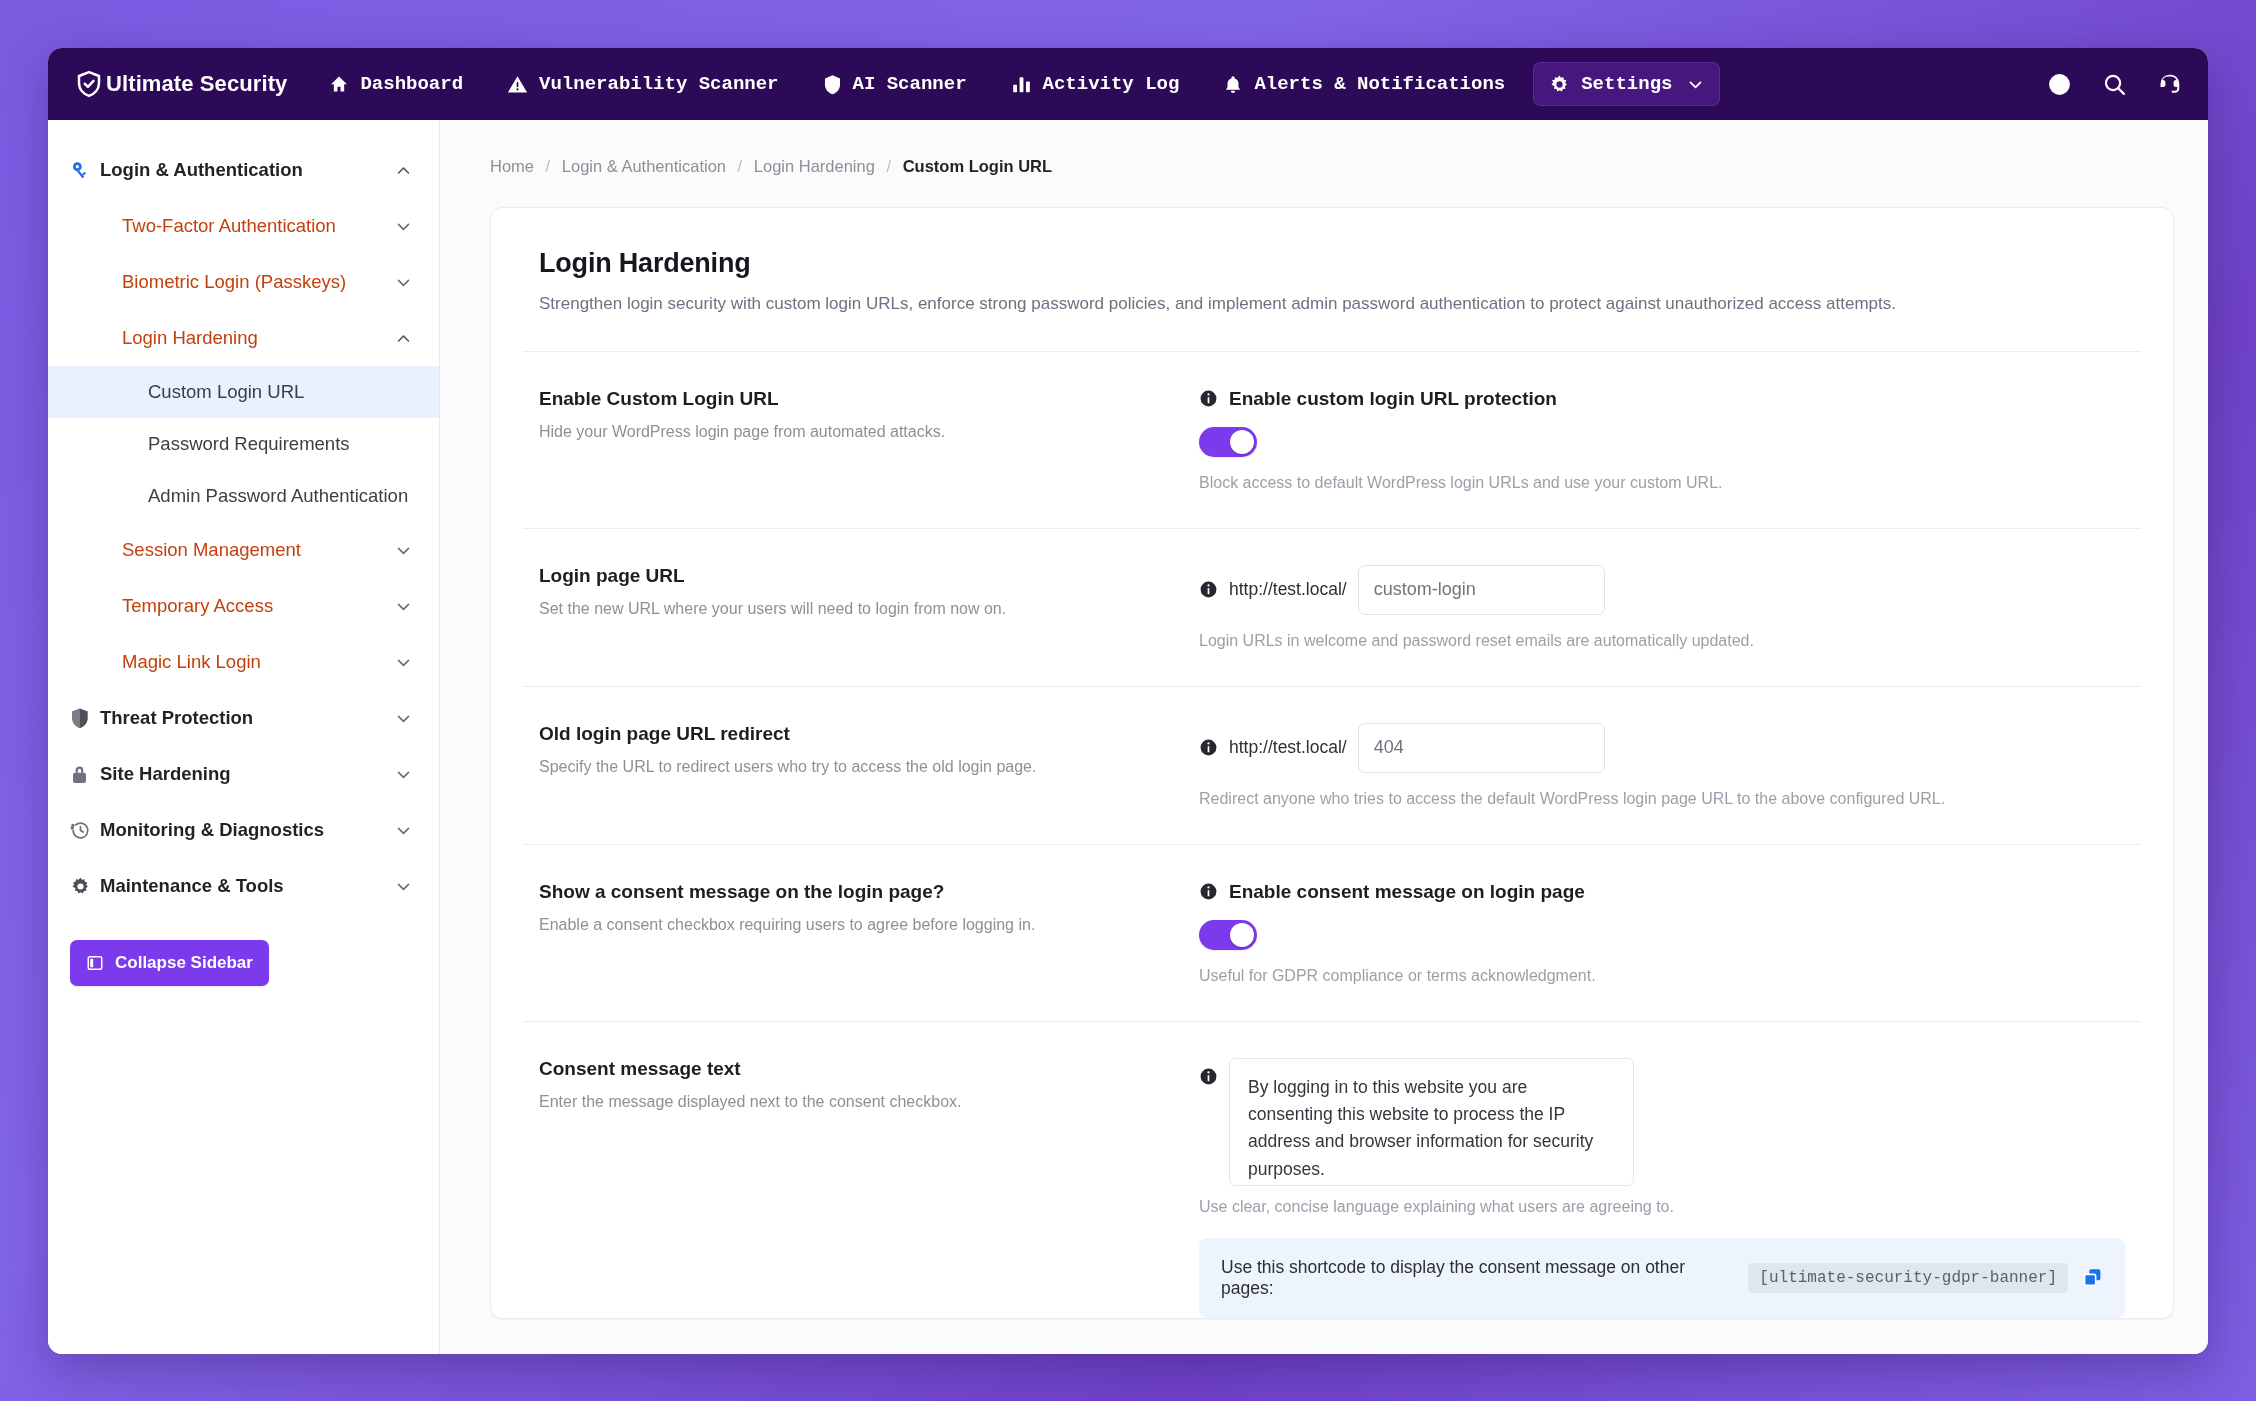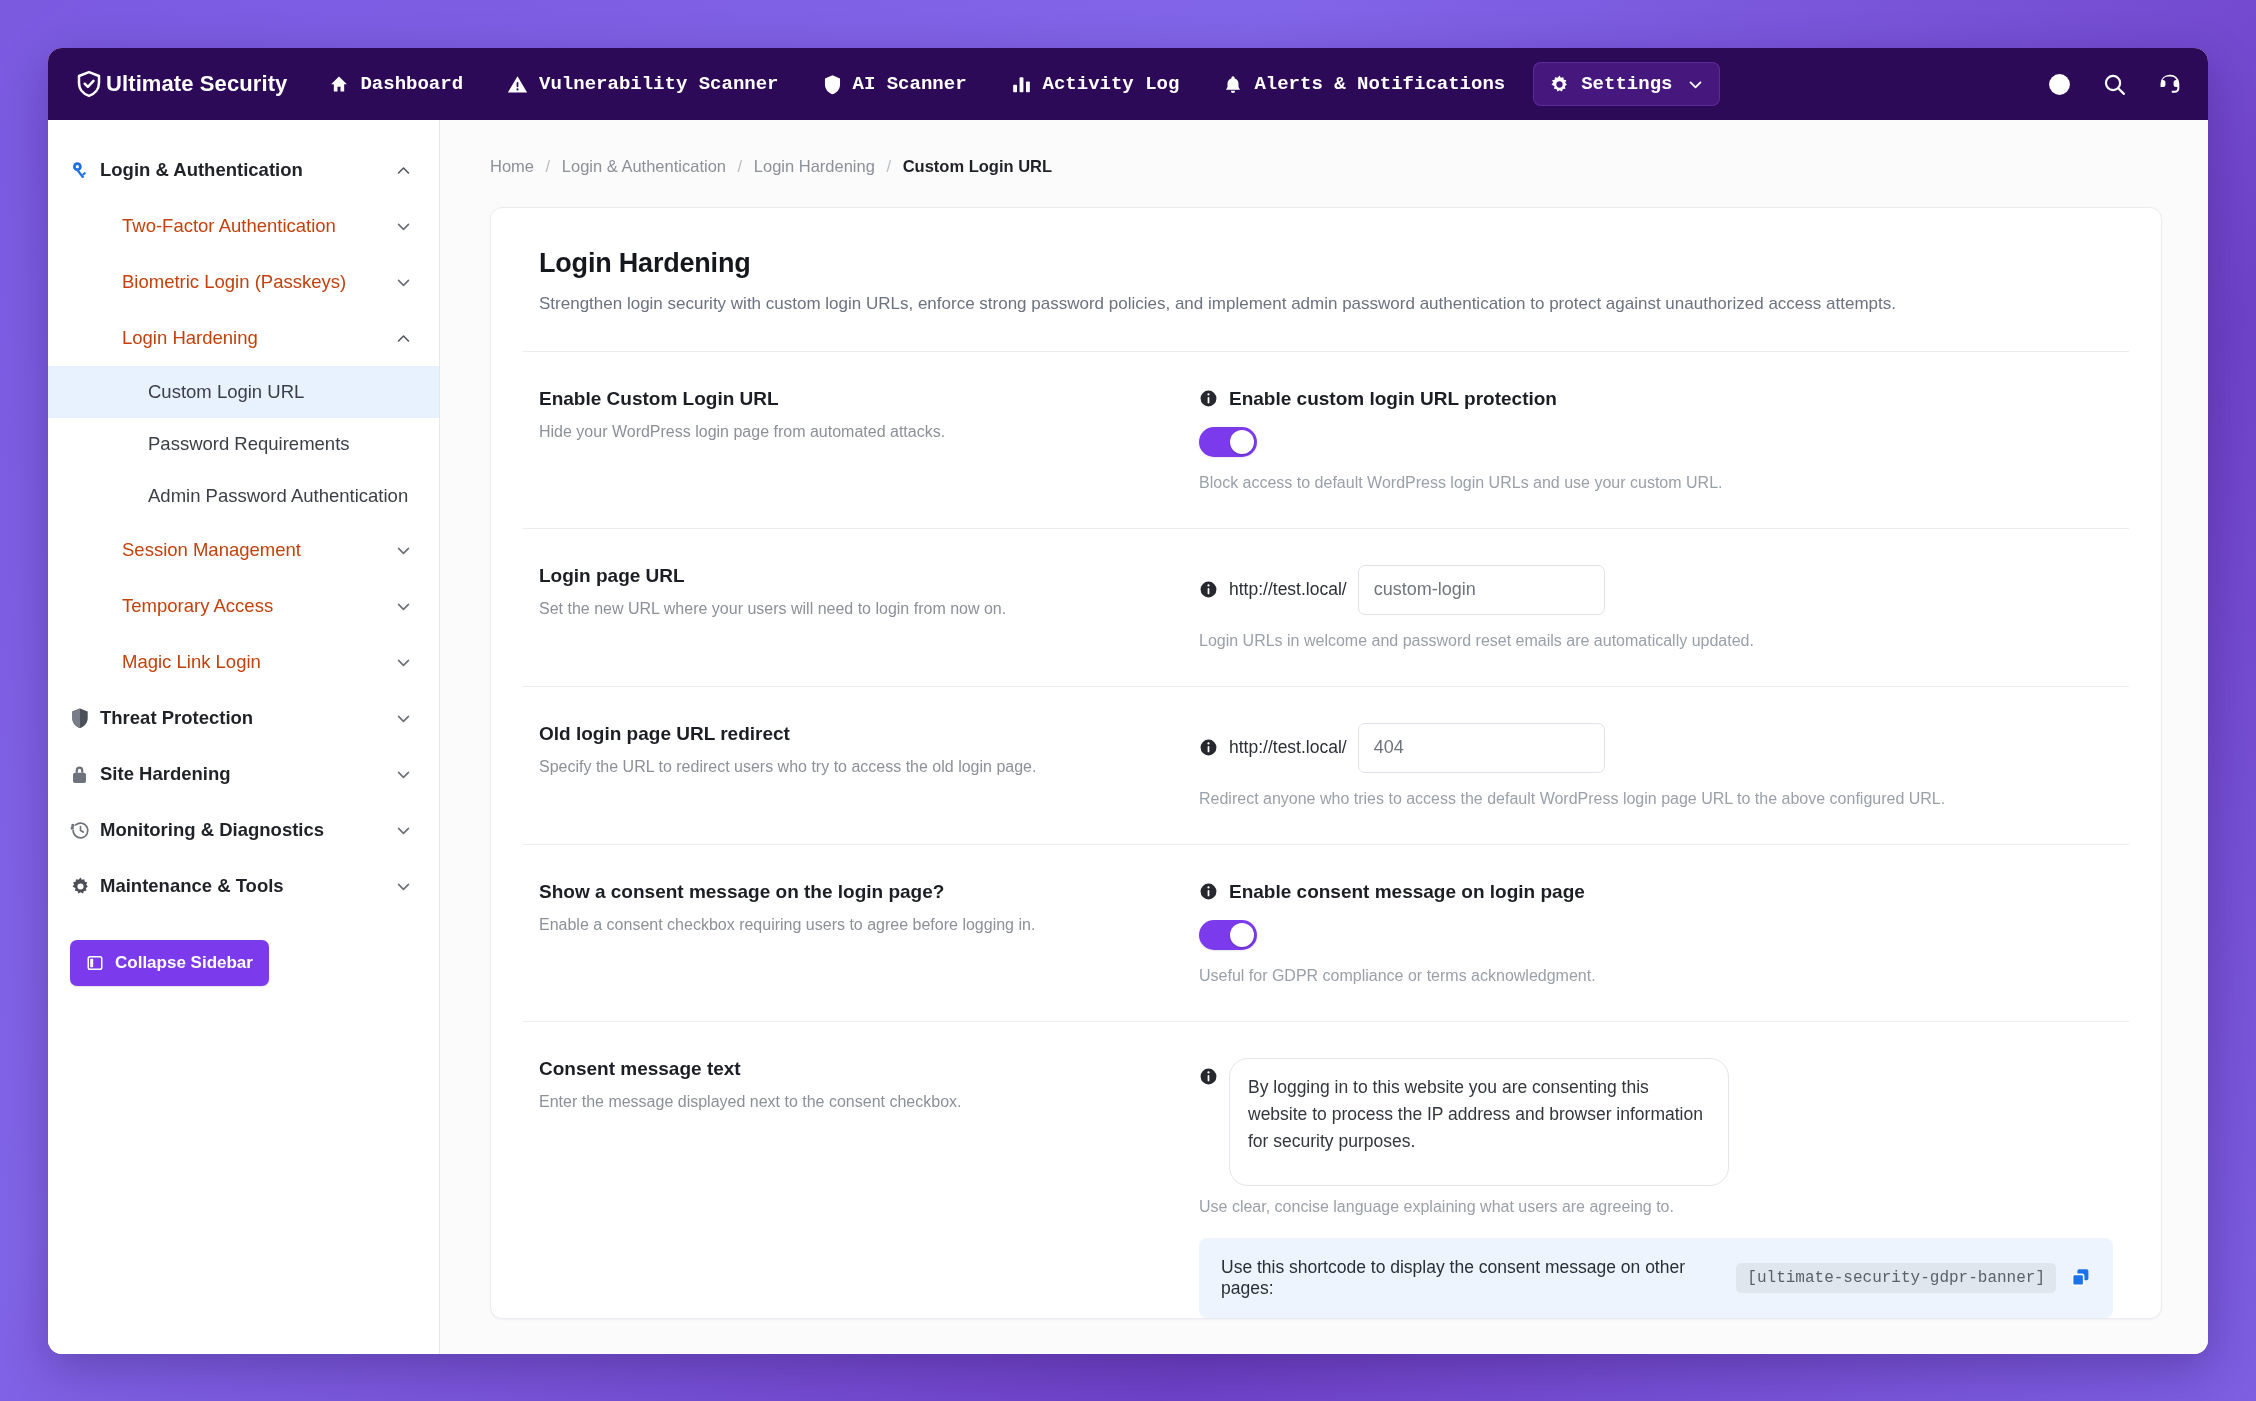--- a/index.html
+++ b/index.html
@@ -80,21 +80,21 @@
   .collapse-btn {
     margin: 26px 0 0 22px;
     display: inline-flex; align-items: center; gap: 11px;
     background: #7c3aed; color: #fff;
     font-size: 17px; font-weight: 700;
     padding: 13px 16px; border-radius: 7px; cursor: pointer;
     box-shadow: 0 1px 2px rgba(0,0,0,.12);
   }
 
   
-  .content { flex: 1; background: #fbfbfc; padding: 0 12px 0 0; min-width: 0; position: relative; }
+  .content { flex: 1; background: #fbfbfc; padding: 0 0 0 0; min-width: 0; position: relative; }
   .breadcrumb {
     font-size: 16.5px; color: #9ba0aa;
     padding: 37px 0 0 50px;
   }
   .breadcrumb .sep { margin: 0 7px; color: #b9bdc6; }
   .breadcrumb .crumb { color: #8b9099; }
   .breadcrumb .crumb.current { color: #1f2227; font-weight: 700; }
 
   .card {
     margin: 31px 34px 0 50px;
@@ -143,22 +143,22 @@
   .text-input {
     width: 247px; height: 50px;
     border: 1px solid #dfe2e8; border-radius: 7px;
     background: #fff; padding: 0 15px;
     font-size: 18px; color: #6f757e;
     font-family: "Liberation Sans", sans-serif;
     display: flex; align-items: center;
   }
   .textarea-wrap { display: flex; align-items: flex-start; gap: 11px; }
   .textarea {
-    width: 500px; height: 128px;
-    border: 1px solid #e3e6ea; border-radius: 19px;
+    width: 405px; height: 128px;
+    border: 1px solid #e3e6ea; border-radius: 6px;
     background: #fff; padding: 15px 18px;
     font-size: 17.5px; color: #32363d; line-height: 1.56;
   }
 
   .shortcode-bar {
     margin: 8px 48px 0 48px;
     background: #edf4fd;
     border-radius: 8px;
     padding: 19px 22px;
     display: flex; align-items: center; gap: 14px;

